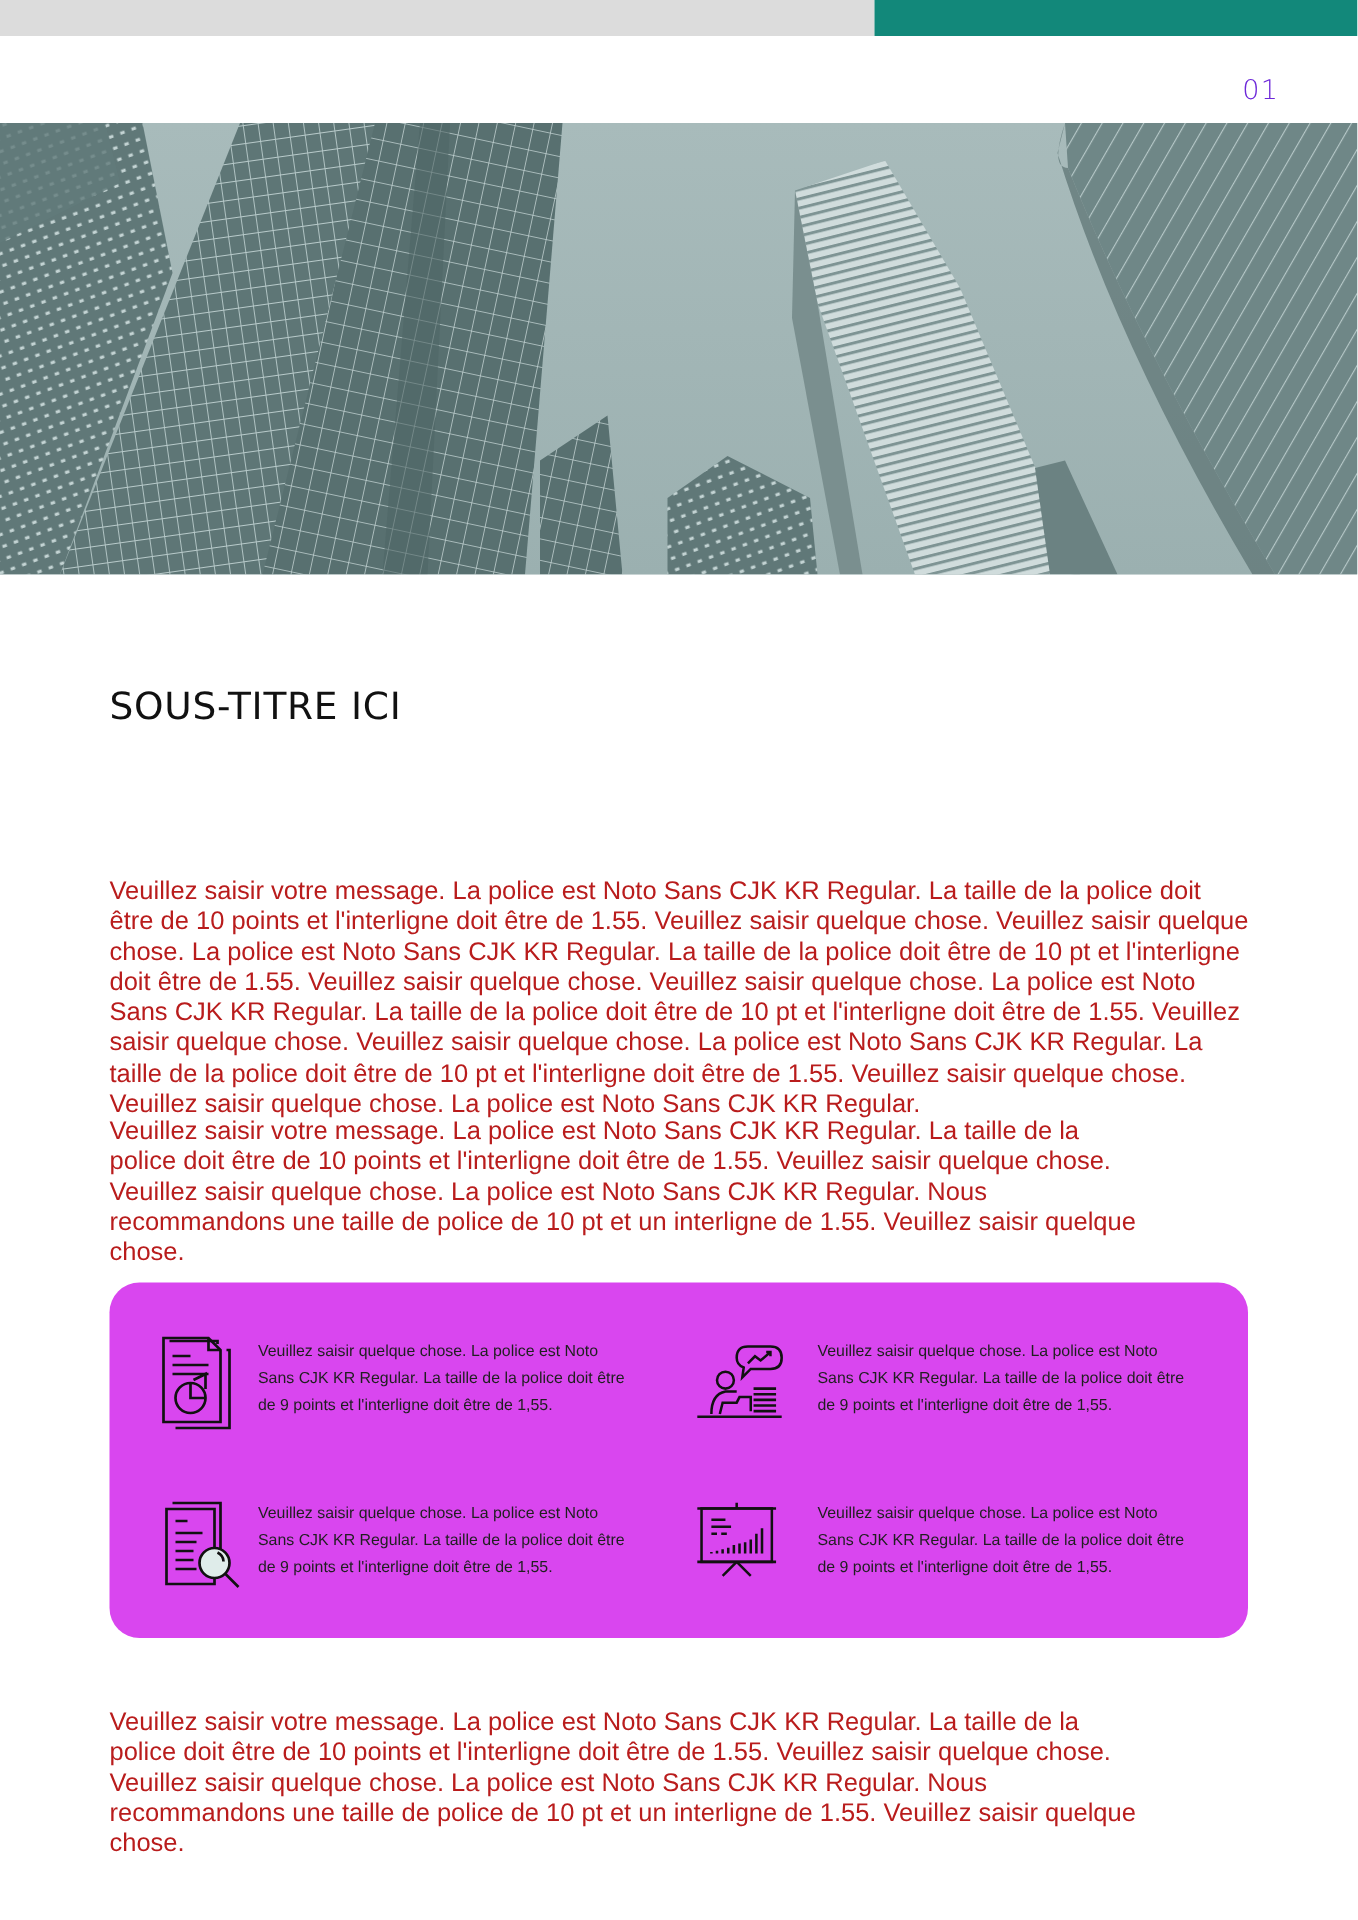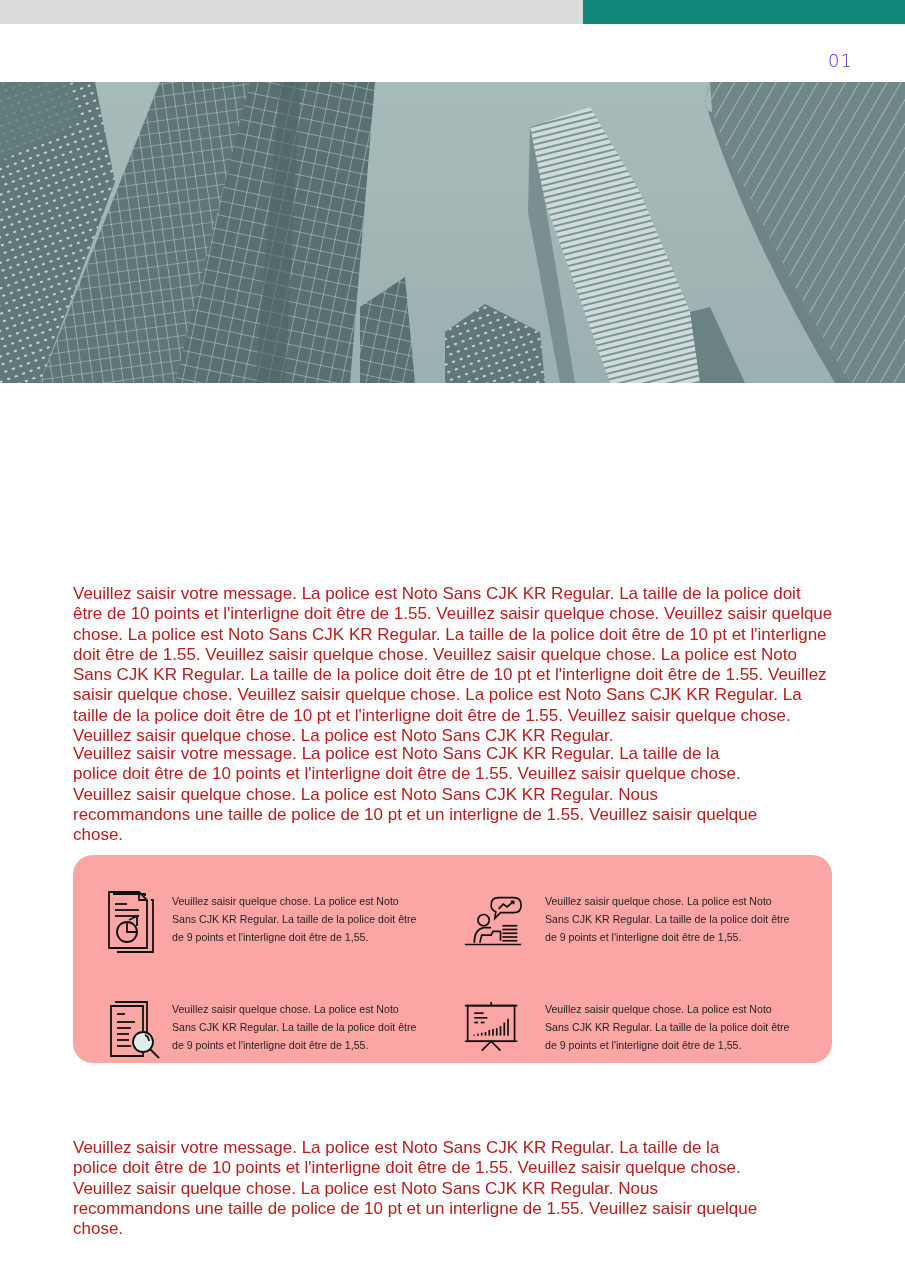--- a/index.html
+++ b/index.html
@@ -15,21 +15,21 @@
     .hero svg { display: block; }
 
     .titles { position: absolute; left: 73px; top: 452px; }
     .subtitle, .title { font-size: 25px; line-height: 37px; font-weight: 400; color: #111; letter-spacing: 0.5px; font-family: "DejaVu Sans", sans-serif; }
 
     .para { position: absolute; left: 73px; font-size: 17px; line-height: 20.3px; color: #b91c1c; }
     .para1 { top: 584px; width: 760px; }
     .para2 { top: 744px; width: 690px; }
     .para3 { top: 1138px; width: 690px; }
 
-    .info-box { position: absolute; left: 73px; top: 855px; width: 759px; height: 208px; background: #fca5a5; border-radius: 20px; }
+    .info-box { position: absolute; left: 73px; top: 855px; width: 759px; height: 237px; background: #d946ef; border-radius: 20px; }
     .info-item { position: absolute; display: flex; align-items: flex-start; }
     .info-icon { width: 60px; height: 64px; flex: none; }
     .info-text { font-size: 10.6px; line-height: 18px; color: #1f1f1f; width: 250px; }
     .item-1 { left: 32px; top: 35px; }
     .item-2 { left: 390px; top: 35px; }
     .item-3 { left: 32px; top: 143px; }
     .item-4 { left: 390px; top: 143px; }
     .item-1 .info-text, .item-3 .info-text { margin-left: 7px; margin-top: 2px; }
     .item-2 .info-text, .item-4 .info-text { margin-left: 22px; margin-top: 2px; }
   </style>
@@ -84,20 +84,21 @@
     <polygon points="530,45 590,25 640,110 720,301 610,301 545,120" fill="url(#stripes)"></polygon>
     <polygon points="530,45 545,120 575,301 560,301 528,130" fill="#7a8f8f"></polygon>
     <polygon points="690,230 710,225 745,301 700,301" fill="#6b8282"></polygon>
 
     <path d="M710 0 L905 0 L905 301 L850 301 Q760 150 712 30 Z" fill="url(#curve)"></path>
     <path d="M710 0 Q700 30 712 30 Q760 150 850 301 L835 301 Q745 150 705 20 Z" fill="#5a7070" opacity="0.7"></path>
   </svg>
 </div>
 
 <div class="titles">
+  <div class="subtitle">SOUS-TITRE ICI</div>
 </div>
 
 <p class="para para1">Veuillez saisir votre message. La police est Noto Sans CJK KR Regular. La taille de la police doit être de 10 points et l'interligne doit être de 1.55. Veuillez saisir quelque chose. Veuillez saisir quelque chose. La police est Noto Sans CJK KR Regular. La taille de la police doit être de 10 pt et l'interligne doit être de 1.55. Veuillez saisir quelque chose. Veuillez saisir quelque chose. La police est Noto Sans CJK KR Regular. La taille de la police doit être de 10 pt et l'interligne doit être de 1.55. Veuillez saisir quelque chose. Veuillez saisir quelque chose. La police est Noto Sans CJK KR Regular. La taille de la police doit être de 10 pt et l'interligne doit être de 1.55. Veuillez saisir quelque chose. Veuillez saisir quelque chose. La police est Noto Sans CJK KR Regular.</p>
 <p class="para para2">Veuillez saisir votre message. La police est Noto Sans CJK KR Regular. La taille de la police doit être de 10 points et l'interligne doit être de 1.55. Veuillez saisir quelque chose. Veuillez saisir quelque chose. La police est Noto Sans CJK KR Regular. Nous recommandons une taille de police de 10 pt et un interligne de 1.55. Veuillez saisir quelque chose.</p>
 
 <div class="info-box">
   <div class="info-item item-1">
     <svg class="info-icon" viewBox="0 0 60 64" fill="none" stroke="#111" stroke-width="1.8">
       <polyline points="8,4 40,4 40,6"></polyline>
       <polyline points="46,10 48,10 48,62 12,62"></polyline>

